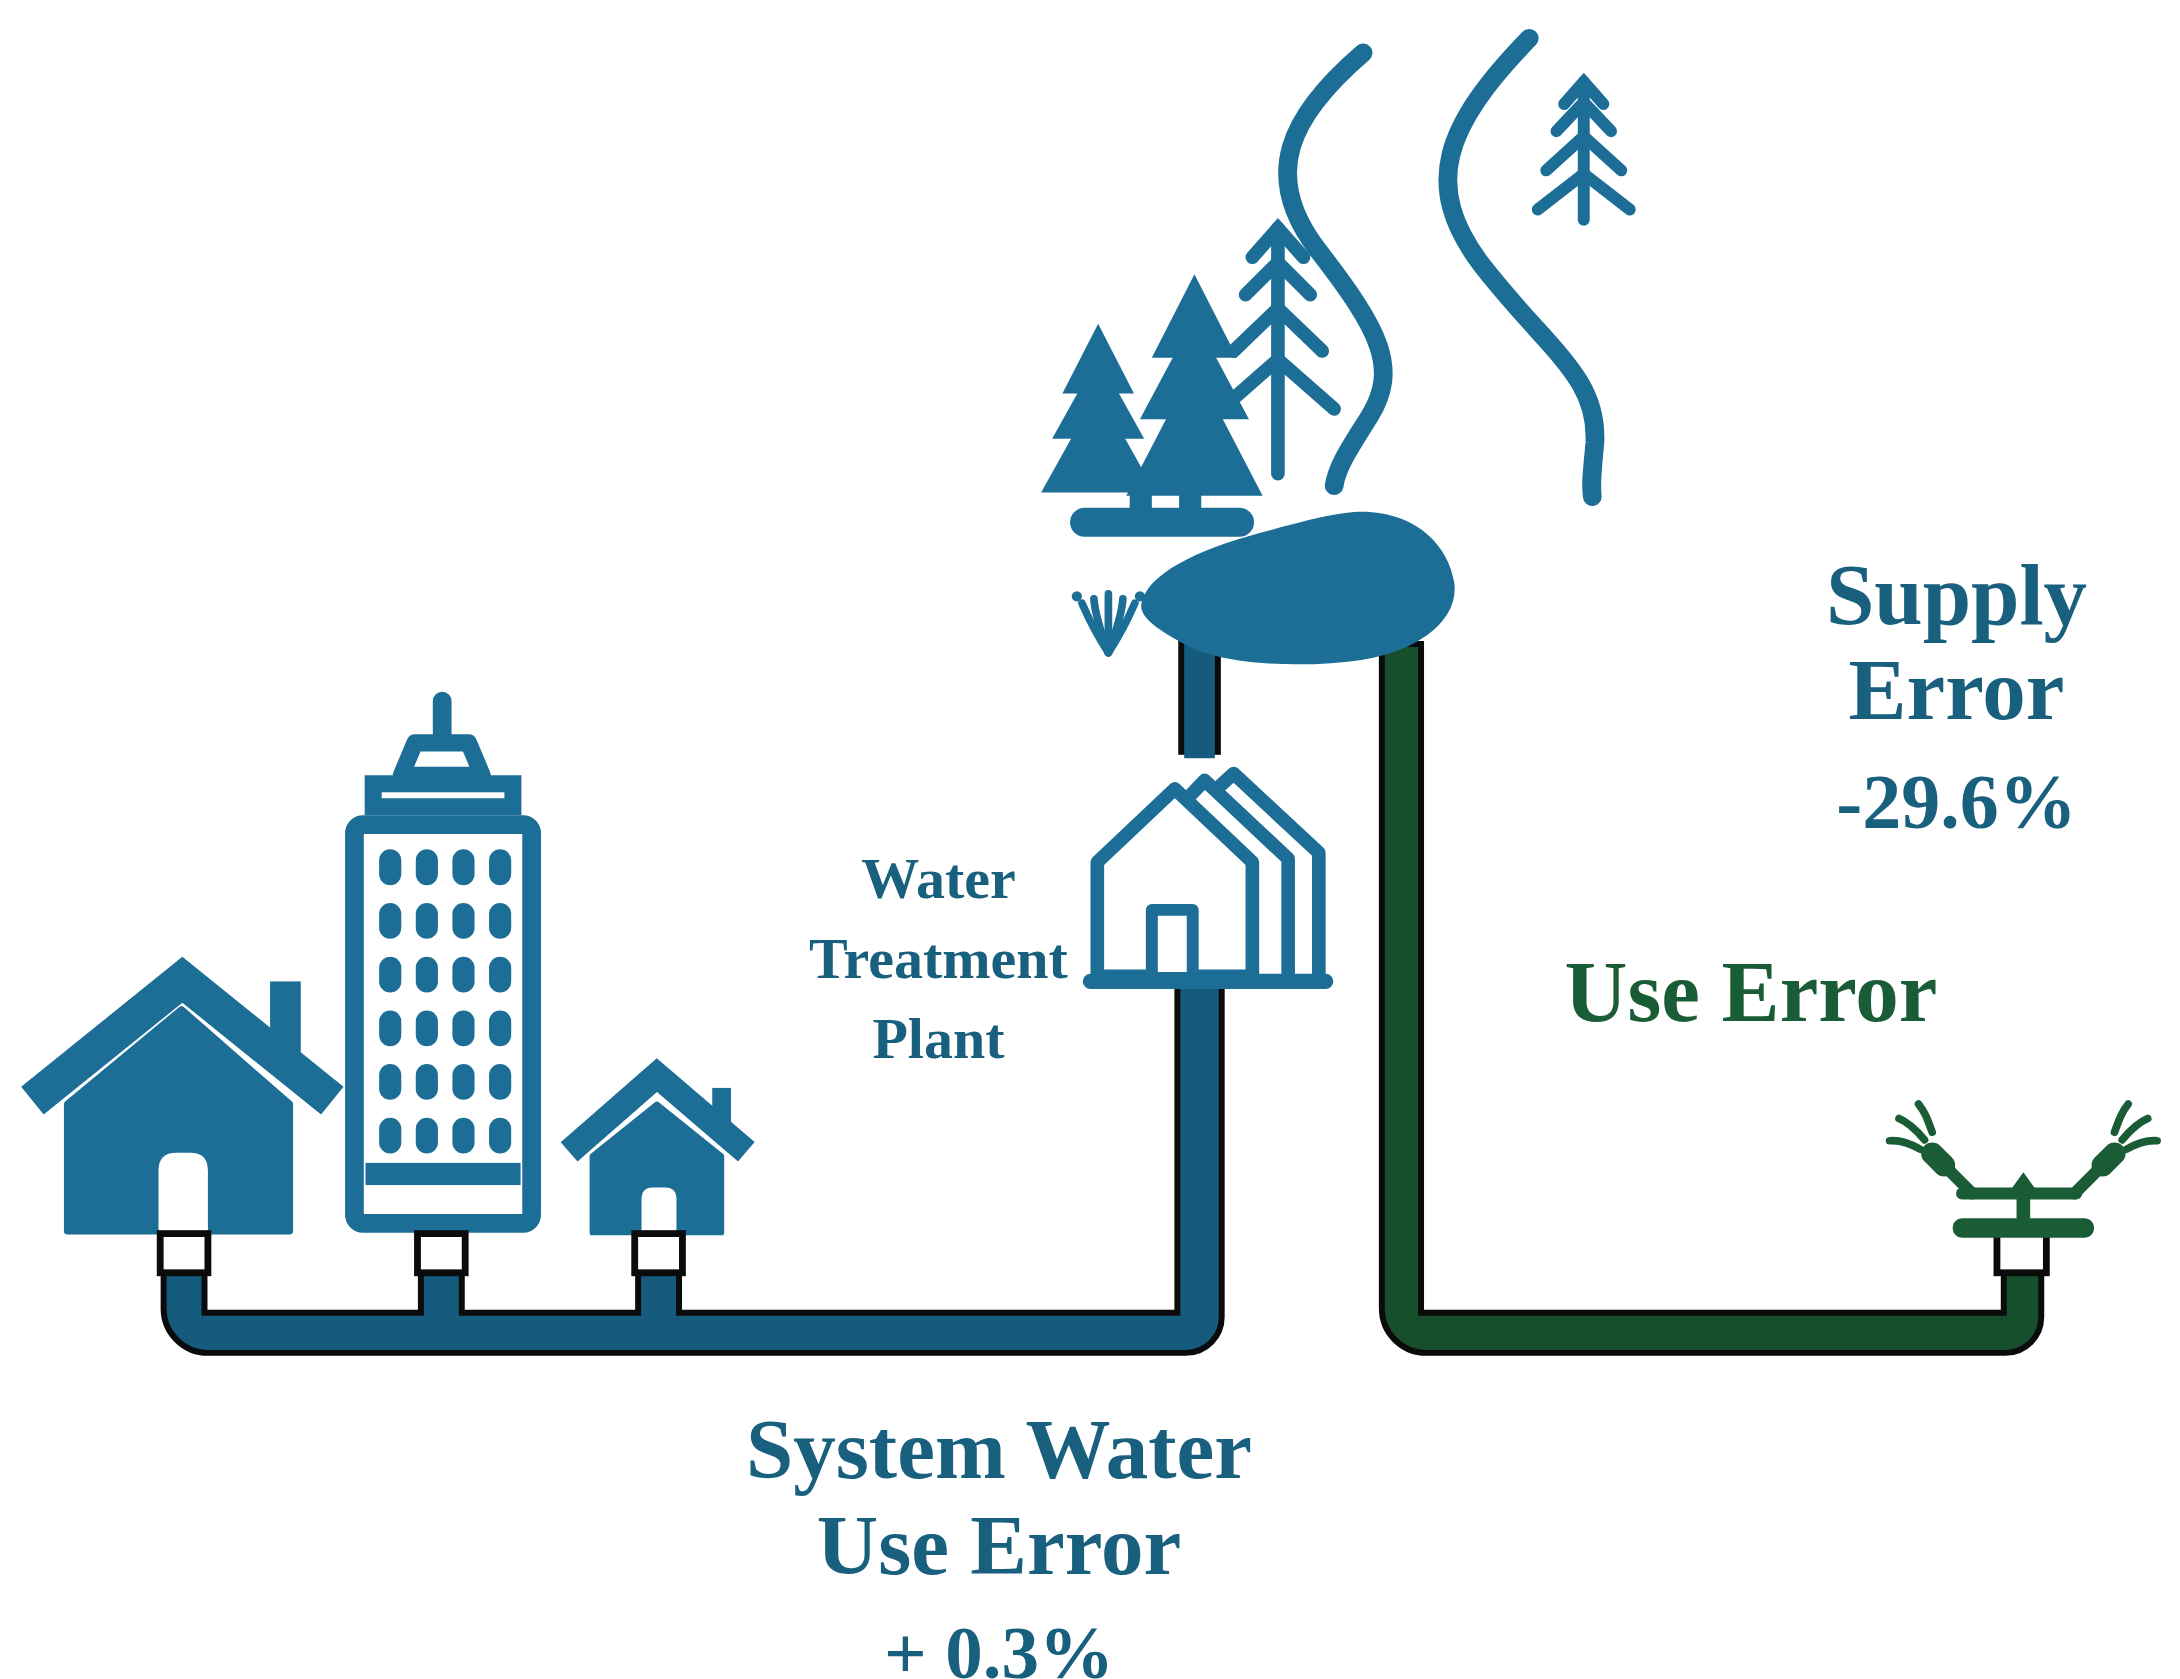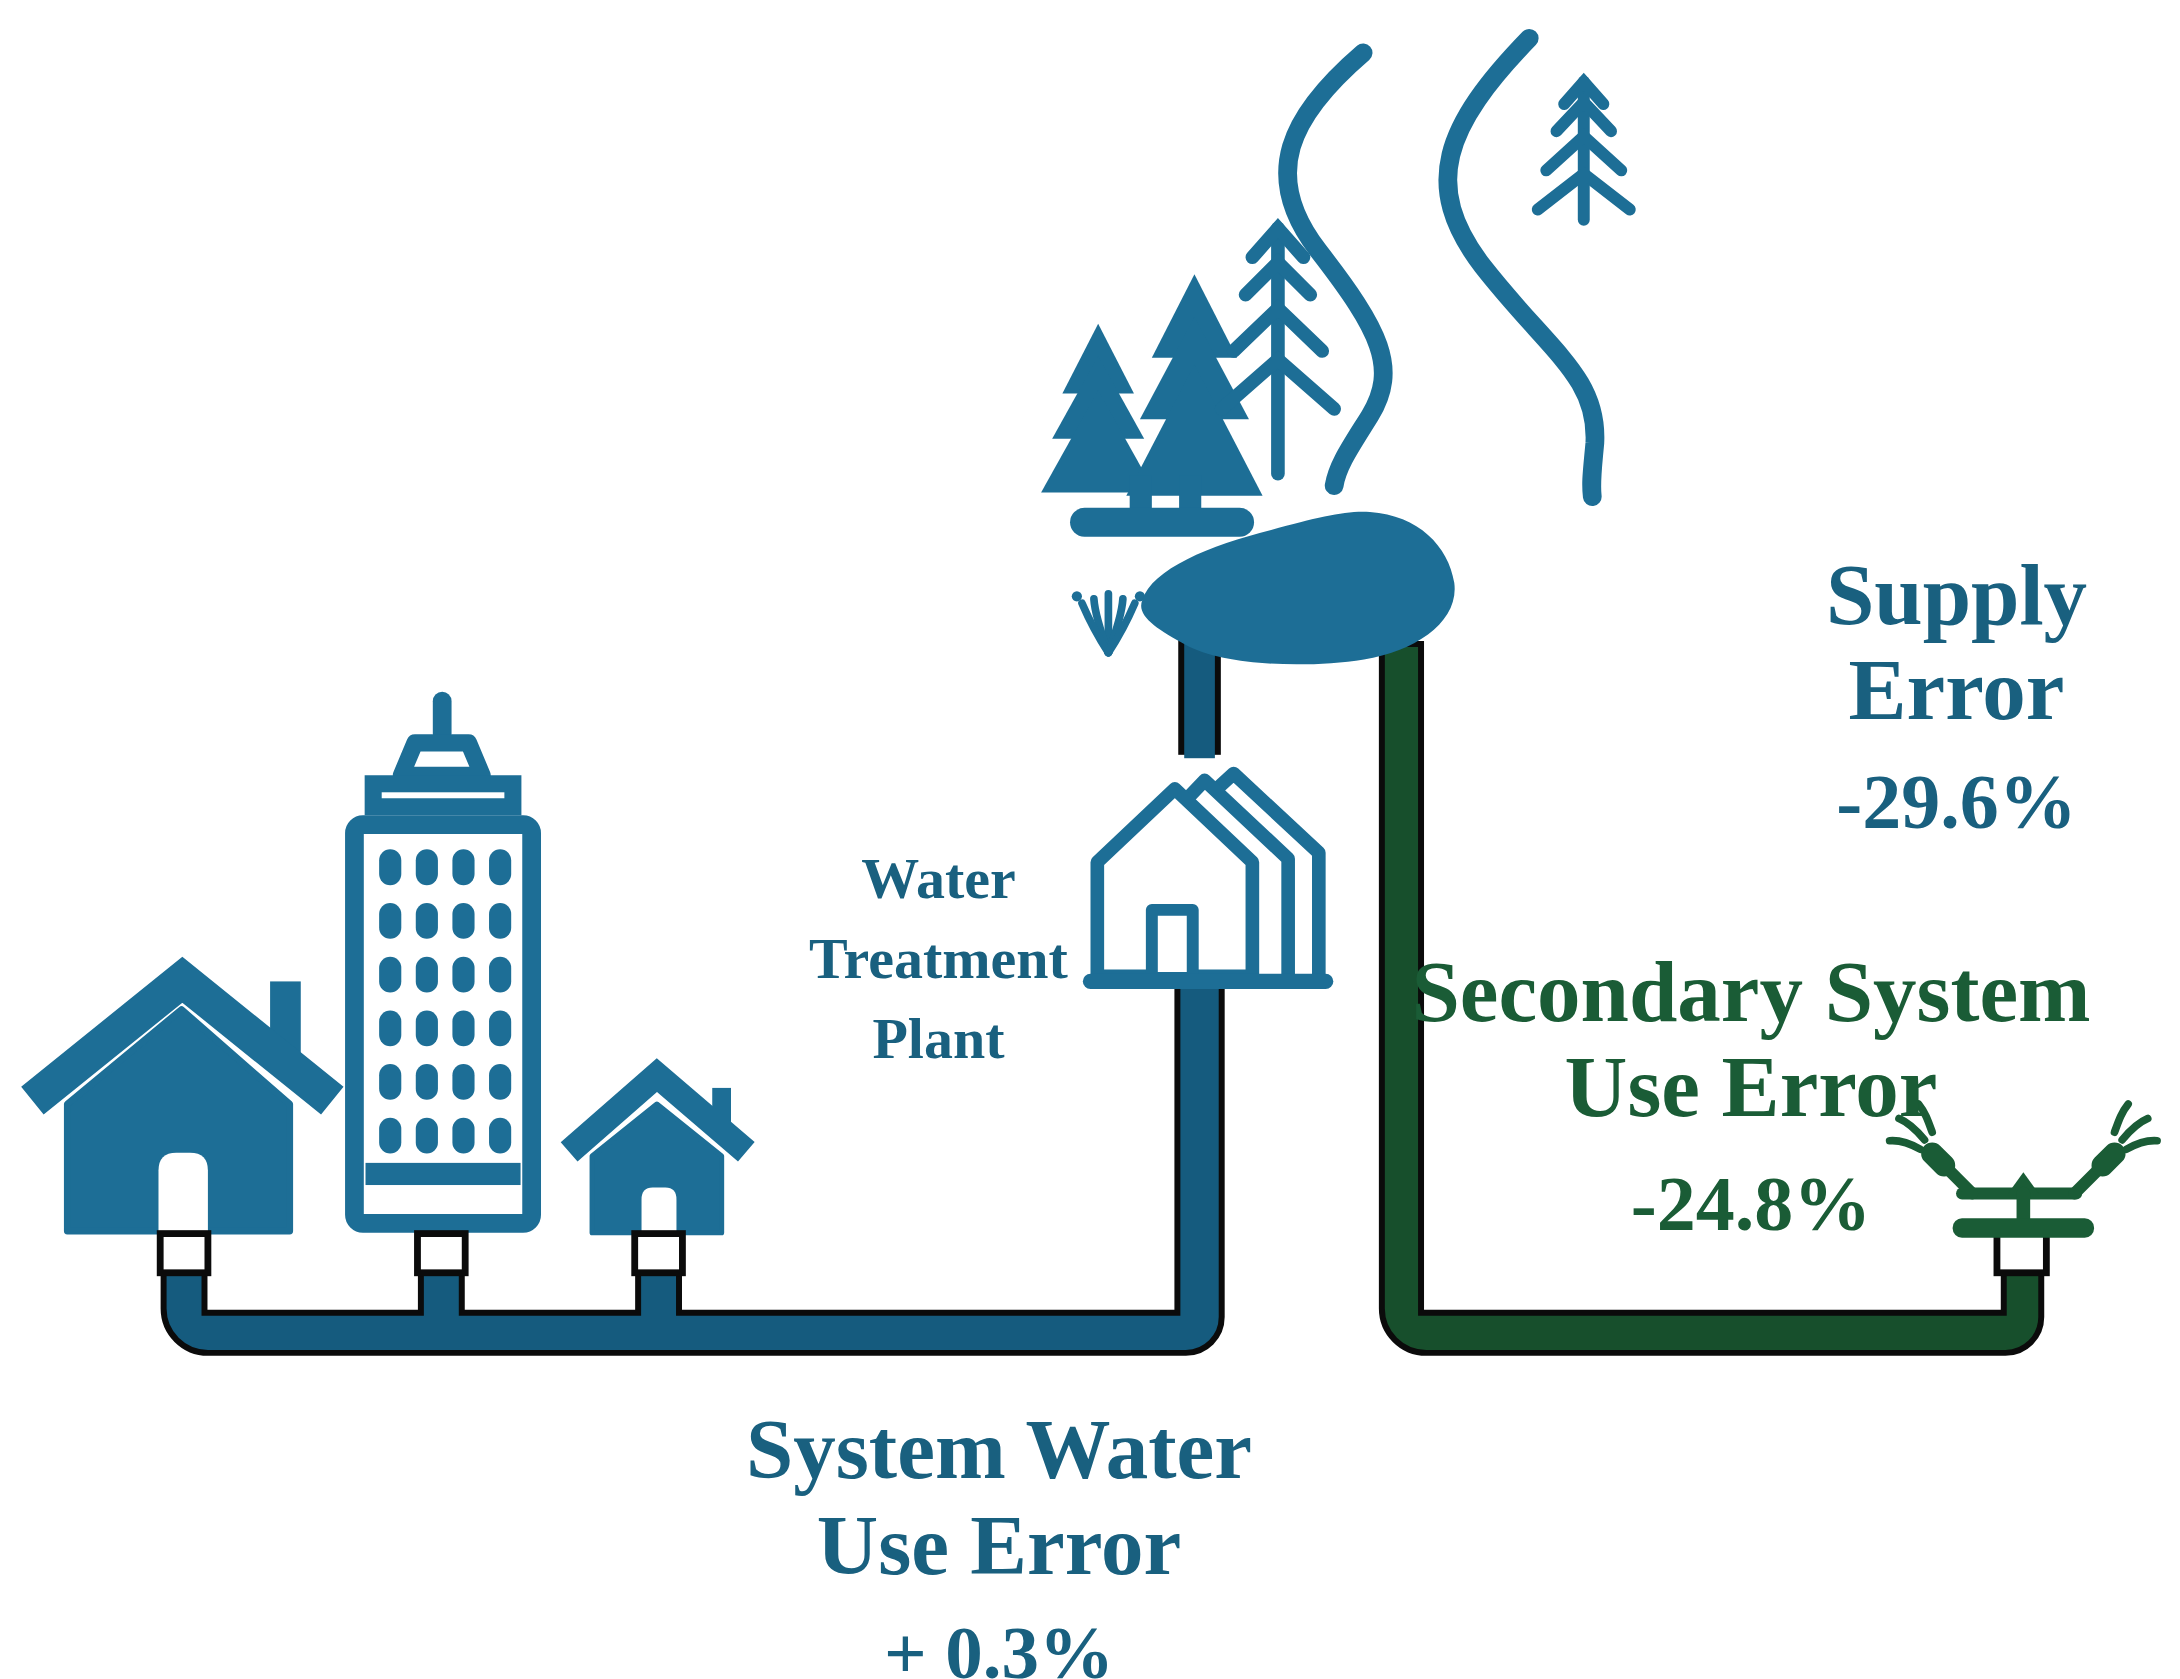--- a/index.html
+++ b/index.html
@@ -177,23 +177,21 @@
   <div class="ln">Plant</div>
 </div>
 
 <div class="lbl supply teal-t">
   <div class="ln">Supply</div>
   <div class="ln">Error</div>
   <div class="ln val">-29.6%</div>
 </div>
 
 <div class="lbl secondary green-t">
-  <div class="ln">Secondary System</div>
   <div class="ln">Use Error</div>
-  <div class="ln val">-24.8%</div>
 </div>
 
 <div class="lbl potable teal-t">
   <div class="ln">System Water</div>
   <div class="ln">Use Error</div>
   <div class="ln val">+ 0.3%</div>
 </div>
 
 </div>
 

